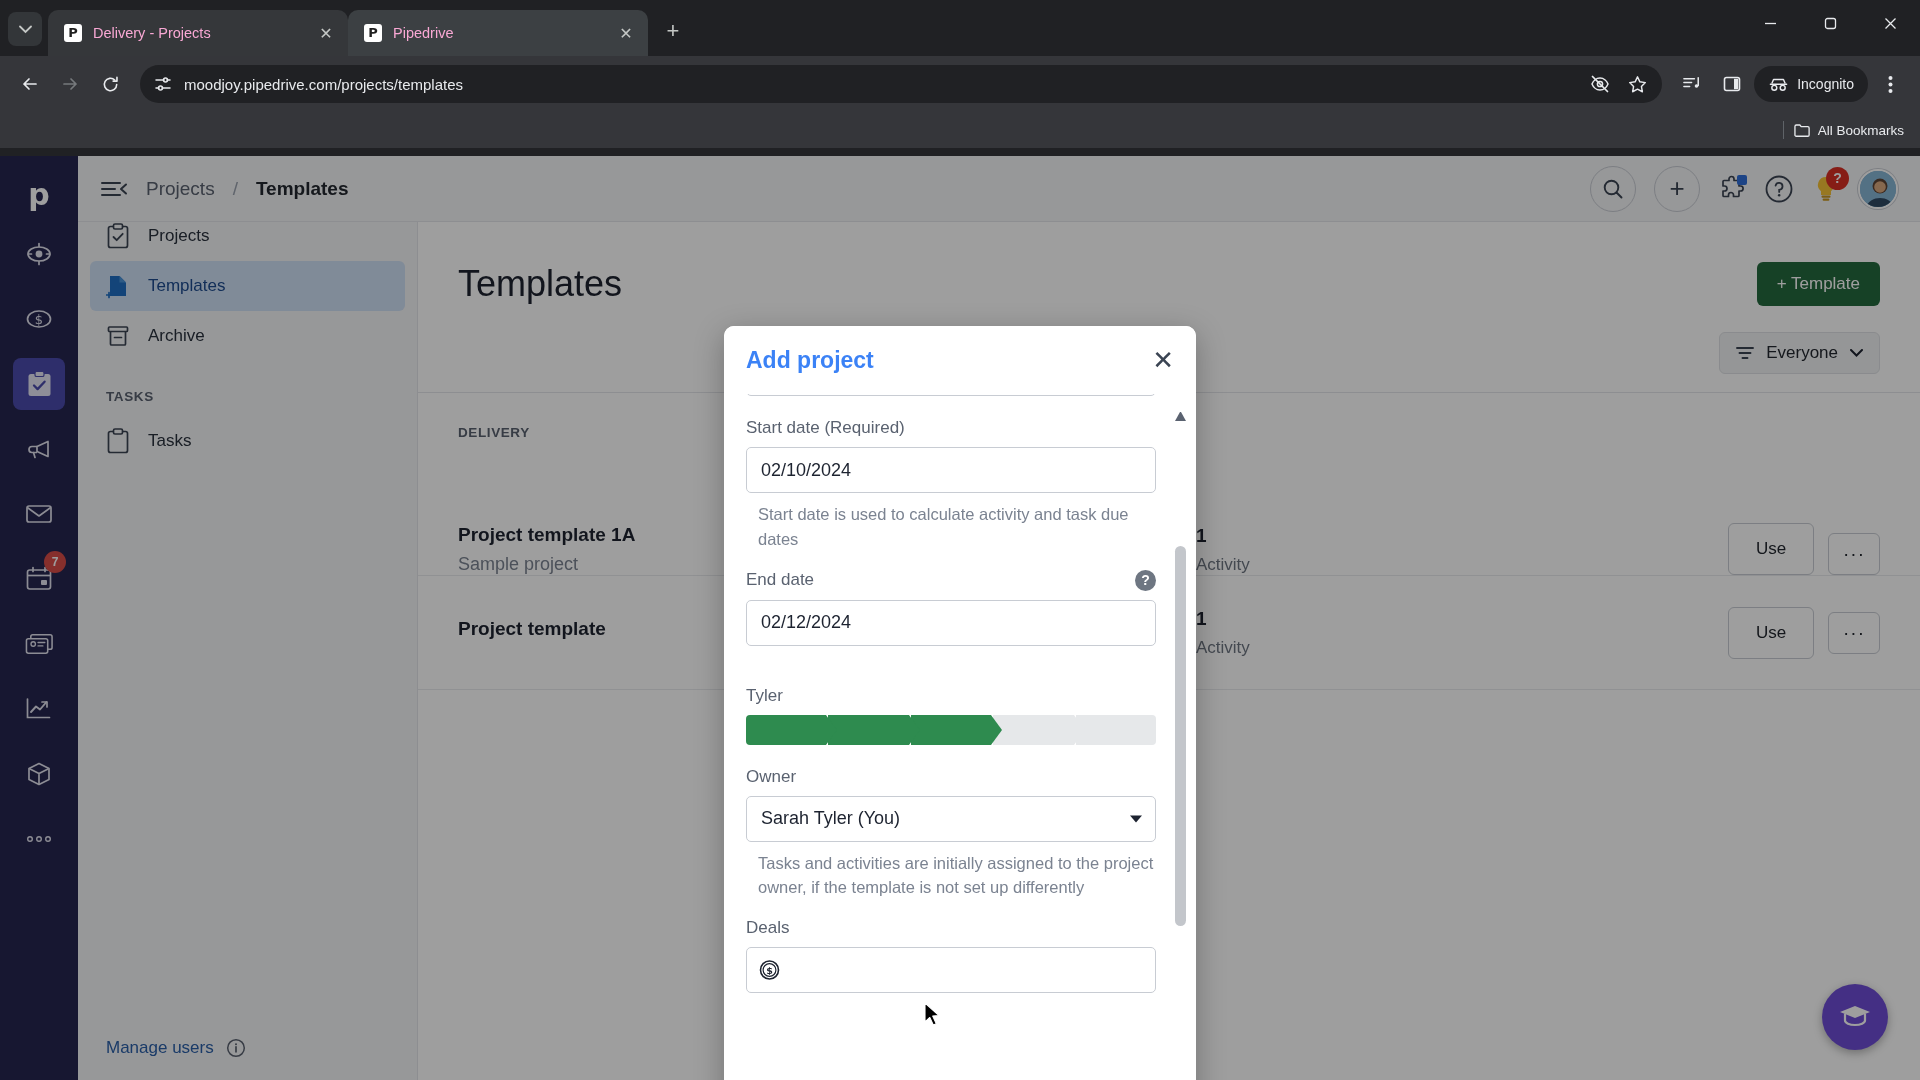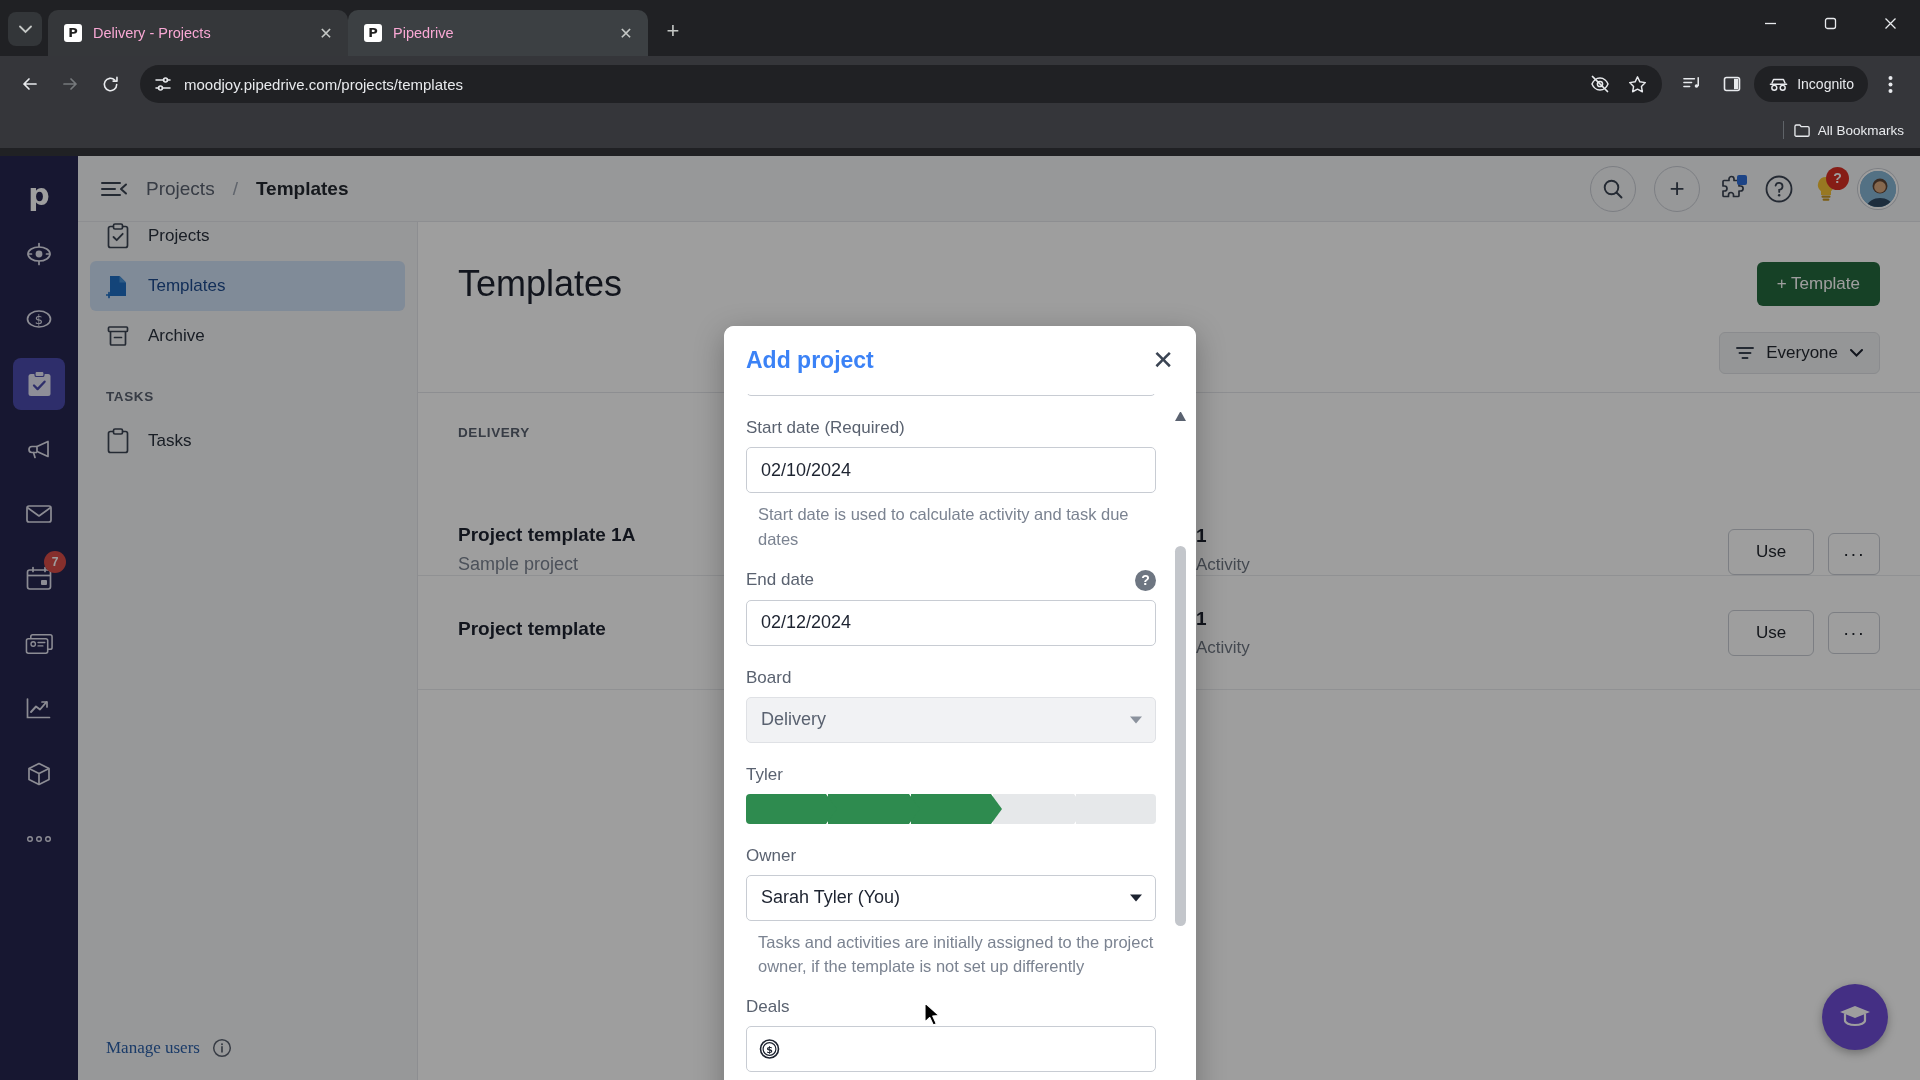--- a/index.html
+++ b/index.html
@@ -133,21 +133,21 @@
   .side-item {
     display: flex; align-items: center; gap: 18px; height: 50px;
     margin: 0 12px; padding-left: 16px; border-radius: 6px;
     color: #29313d; font-size: 17px; cursor: pointer;
   }
   .side-item.active { background: #cfe0f5; color: #1d4b8f; }
   .side-bottom {
     position: absolute; left: 0; bottom: 22px; width: 100%;
     display: flex; align-items: center; gap: 12px; padding-left: 28px;
   }
-  .link-blue { color: #2a5fa8; font-size: 17px; cursor: pointer; font-family: Liberation Serif, serif; }
+  .link-blue { color: #2a5fa8; font-size: 17px; cursor: pointer; }
 
   
   .main { position: absolute; left: 418px; top: 0; right: 0; height: 924px; background:#fff; }
   .topbar {
     height: 66px; display: flex; align-items: center; padding: 0 22px;
     gap: 18px; position: absolute; left: -340px; top: 0; right: 0;
     background: #f4f5f7; border-bottom: 1px solid #e4e6ea; z-index: 7;
   }
   .hamburger { color: #3b4453; cursor: pointer; display: flex; }
   .crumb { font-size: 19px; color: #5a6270; cursor: pointer; }
@@ -213,21 +213,21 @@
   .trow:first-of-type { border-top: none; align-items: flex-end; }
   .tname { flex: 0 0 auto; width: 620px; }
   .tname-main { font-size: 19px; color: #1d2330; font-weight: bold; }
   .tname-sub { font-size: 18px; color: #7b8391; margin-top: 8px; }
   .tstat { width: 118px; flex: 0 0 auto; }
   .tstat-num { font-size: 19px; color: #1d2330; font-weight: bold; }
   .tstat-lbl { font-size: 17px; color: #6e7682; margin-top: 8px; }
   .trow-spacer { flex: 1 1 auto; }
   .btn-use {
     background: #fff; color: #23282f; border: 1px solid #c8ccd3;
-    border-radius: 6px; height: 46px; width: 86px; font-size: 17px;
+    border-radius: 6px; height: 52px; width: 86px; font-size: 17px;
     cursor: pointer; font-family: "Liberation Sans", sans-serif;
   }
   .btn-dots {
     background: #fff; color: #23282f; border: 1px solid #c8ccd3;
     border-radius: 6px; height: 42px; width: 52px; font-size: 19px;
     cursor: pointer; margin-left: 14px; letter-spacing: 1px;
     font-family: "Liberation Sans", sans-serif;
   }
 
   .fab {
@@ -728,27 +728,20 @@
             <div class="flabel">
               <span>End date</span>
               <span class="sp"></span>
               <span class="qmark">?</span>
             </div>
             <input class="finput" value="02/12/2024" style="">
           </div>
 
           <div class="fspacer"></div>
 
-          <div class="field">
-            <div class="flabel">Board</div>
-            <div class="fselect readonly">
-              <input class="finput readonly" readonly="" value="Delivery" style="">
-              <span class="caret"></span>
-            </div>
-          </div>
 
           <div class="fspacer"></div>
 
           <div class="field">
             <div class="flabel">Tyler</div>
             <div class="phasebar">
               <div class="pseg on chev"></div>
               <div class="pseg on chev"></div>
               <div class="pseg on chev"></div>
               <div class="pseg off chev"></div>

